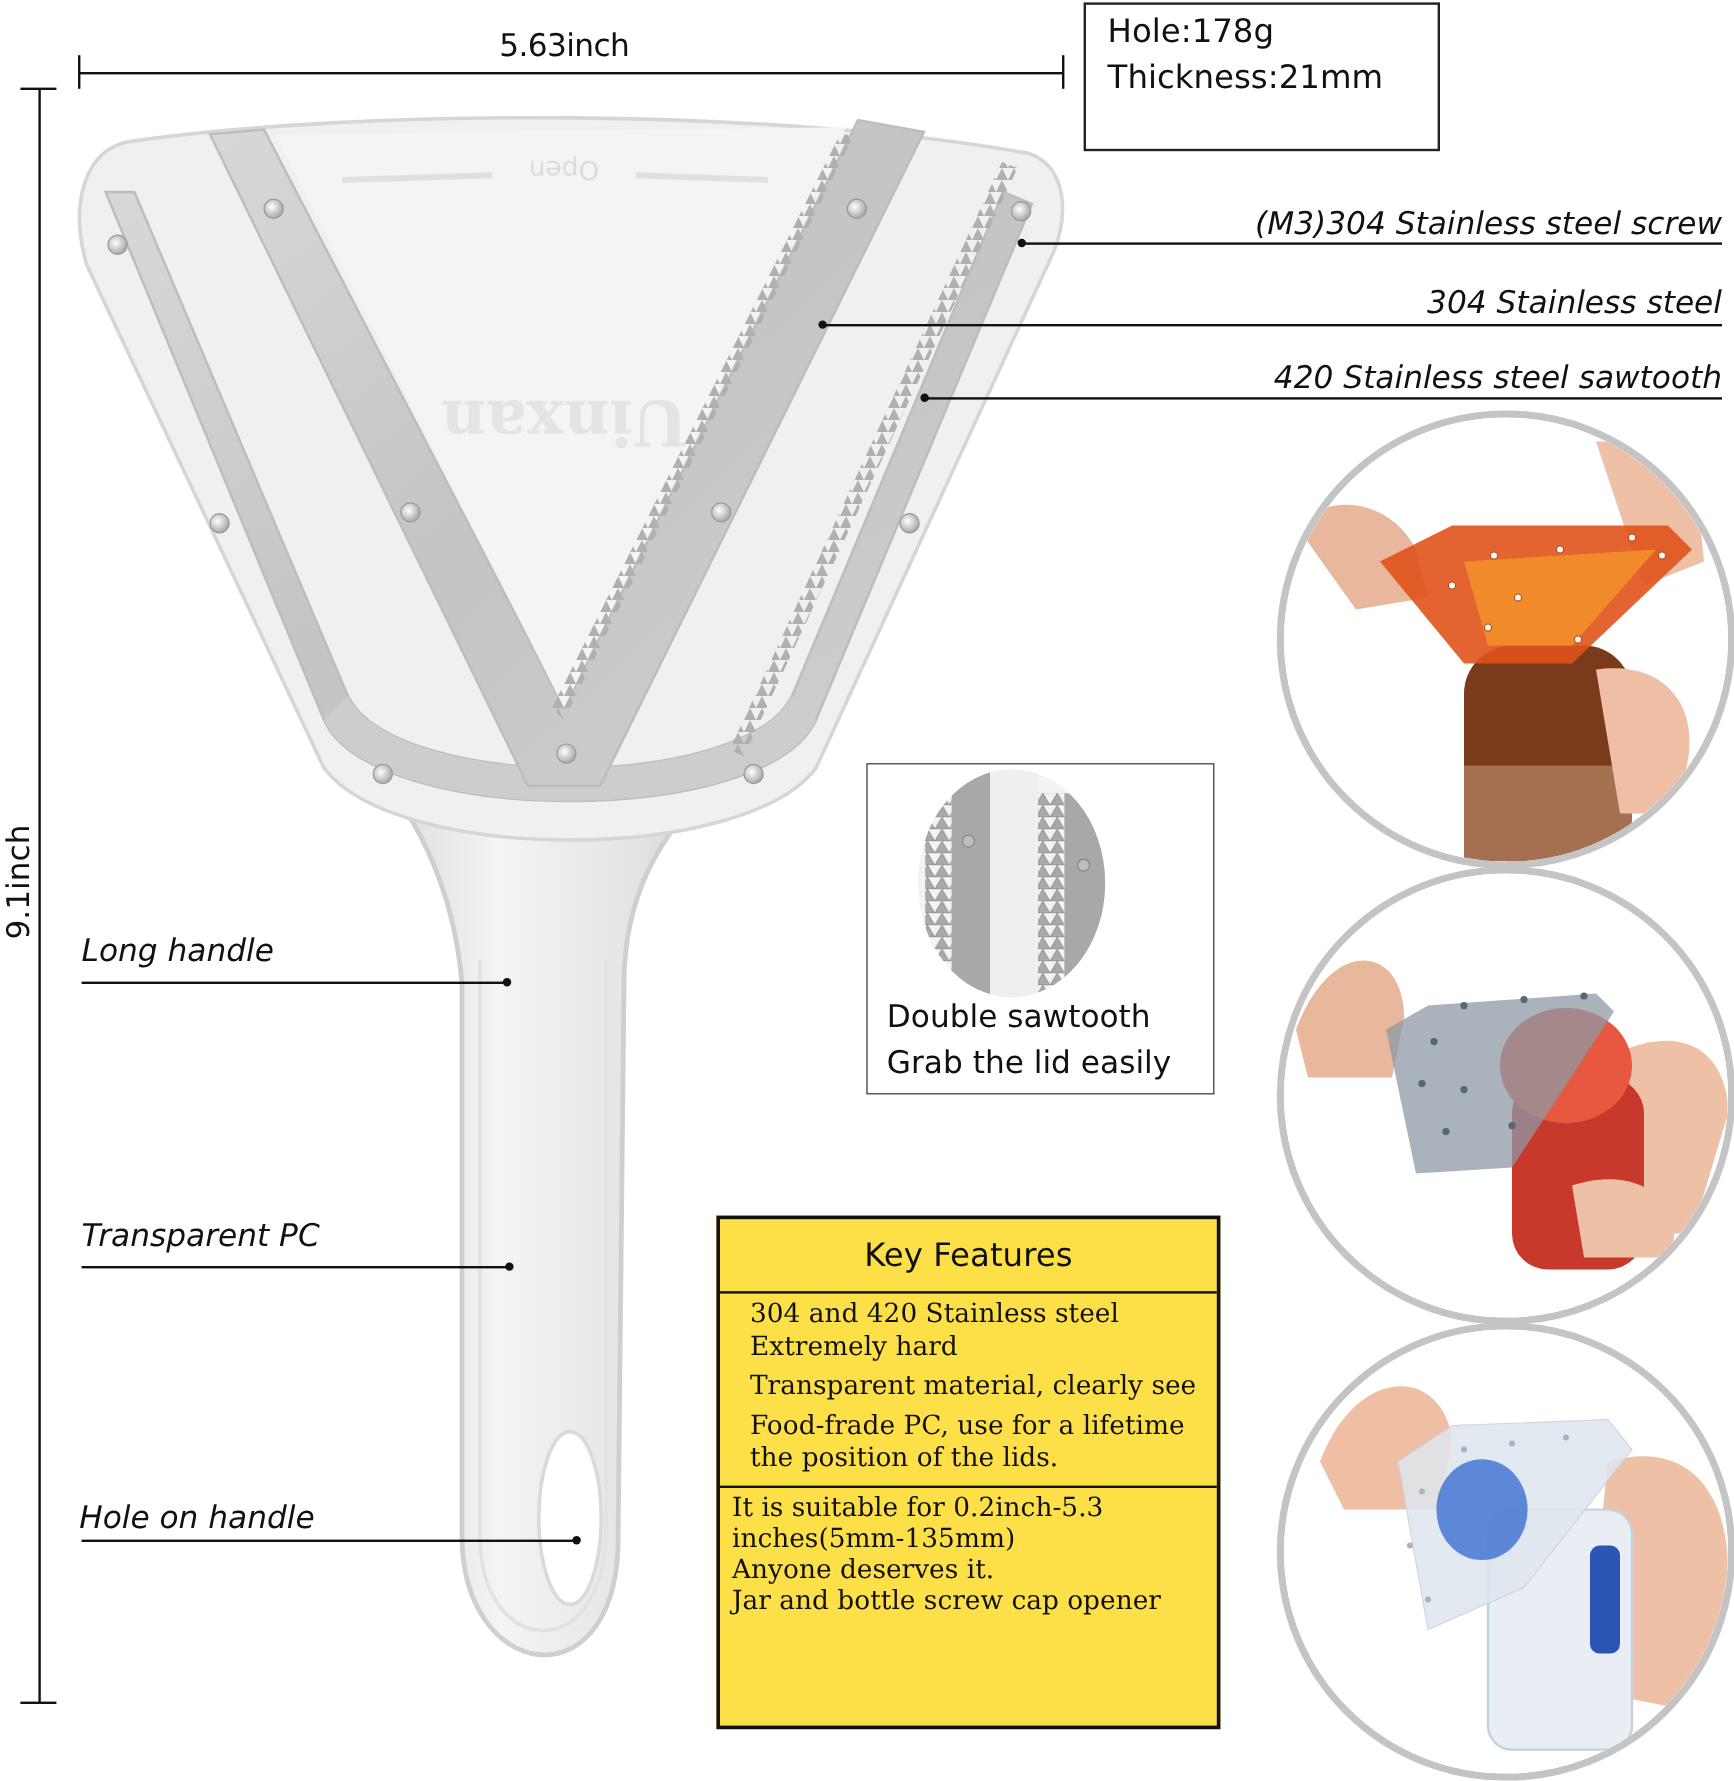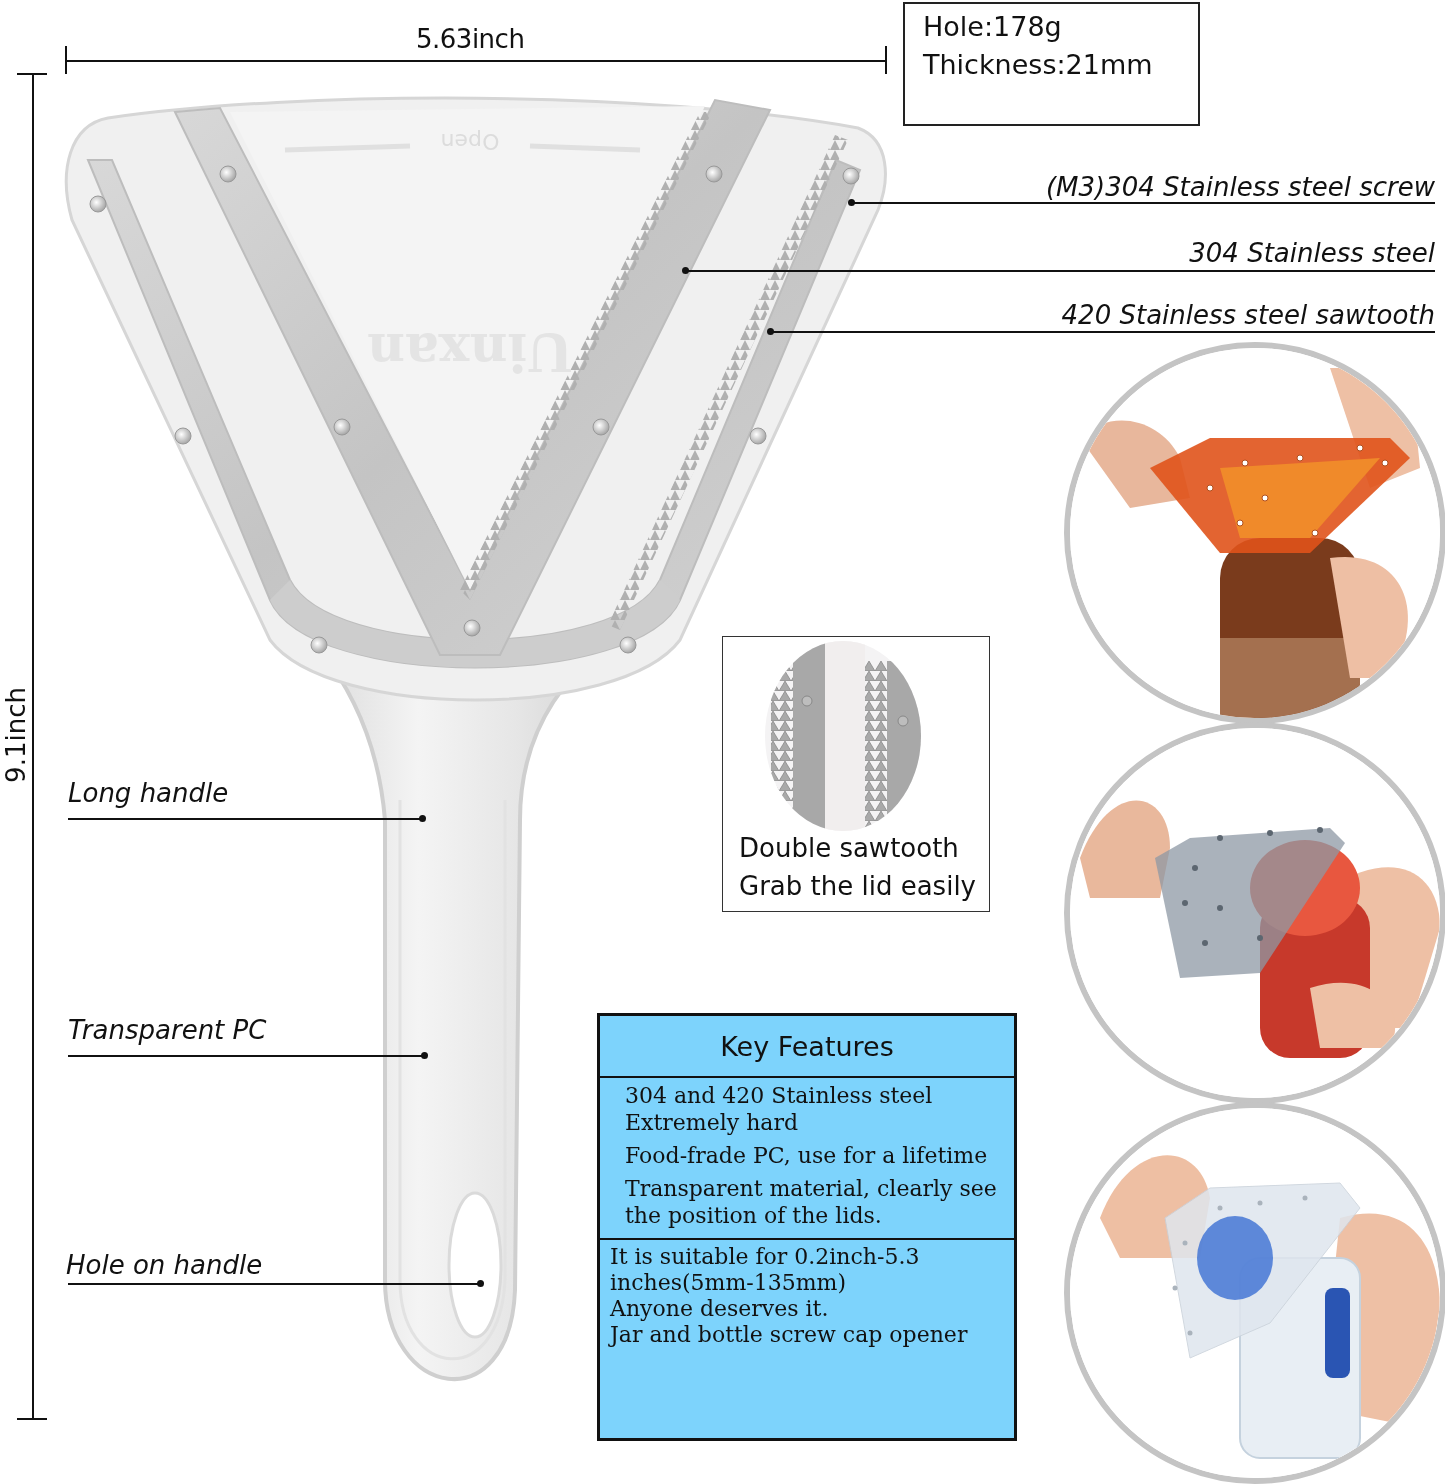--- a/index.html
+++ b/index.html
@@ -31,29 +31,29 @@
   .dot { position: absolute; width: 7px; height: 7px; border-radius: 50%; background: #111; }
 
   
   .usage-circle {
     position: absolute; width: 382px; height: 382px; border-radius: 50%;
     border: 6px solid #c4c4c4; background: #fff; overflow: hidden;
   }
 
   
   .inset-box {
-    position: absolute; left: 722px; top: 636px; width: 268px; height: 276px;
+    position: absolute; left: 722px; top: 636px; width: 290px; height: 276px;
     border: 1.5px solid #333; background: #fff; text-align: center;
   }
   .inset-caption { position: absolute; left: 16px; font-size: 26px; line-height: 38px; }
 
   
   .kf-table {
     position: absolute; left: 597px; top: 1013px; width: 420px; height: 428px;
-    border: 3px solid #111; background: #7dd3fc;
+    border: 3px solid #111; background: #fde047;
   }
   .kf-header {
     text-align: center; font-family: "DejaVu Sans", sans-serif; font-size: 27px;
     border-bottom: 2px solid #111;
   }
   .kf-body { padding: 4px 10px; font-family: "DejaVu Serif", serif; font-size: 22px; line-height: 27px; }
   .kf-body .gap { margin-top: 6px; }
 </style>
 </head>
 <body>
@@ -193,22 +193,22 @@
   </svg>
   <div class="inset-caption sans" style="top:192px;">Double sawtooth</div>
   <div class="inset-caption sans" style="top:230px;">Grab the lid easily</div>
 </div>
 
 <div class="kf-table">
   <div class="kf-header" style="height:62px; line-height:62px;">Key Features</div>
   <div class="kf-body" style="height:162px; border-bottom:2px solid #111;padding-left:25px;">
     <div>304 and 420 Stainless steel</div>
     <div>Extremely hard</div>
+    <div class="gap">Transparent material, clearly see</div>
     <div class="gap">Food-frade PC, use for a lifetime</div>
-    <div class="gap">Transparent material, clearly see</div>
     <div>the position of the lids.</div>
   </div>
   <div class="kf-body" style="line-height:26px;">
     <div>It is suitable for 0.2inch-5.3</div>
     <div>inches(5mm-135mm)</div>
     <div>Anyone deserves it.</div>
     <div>Jar and bottle screw cap opener</div>
   </div>
 </div>
 

